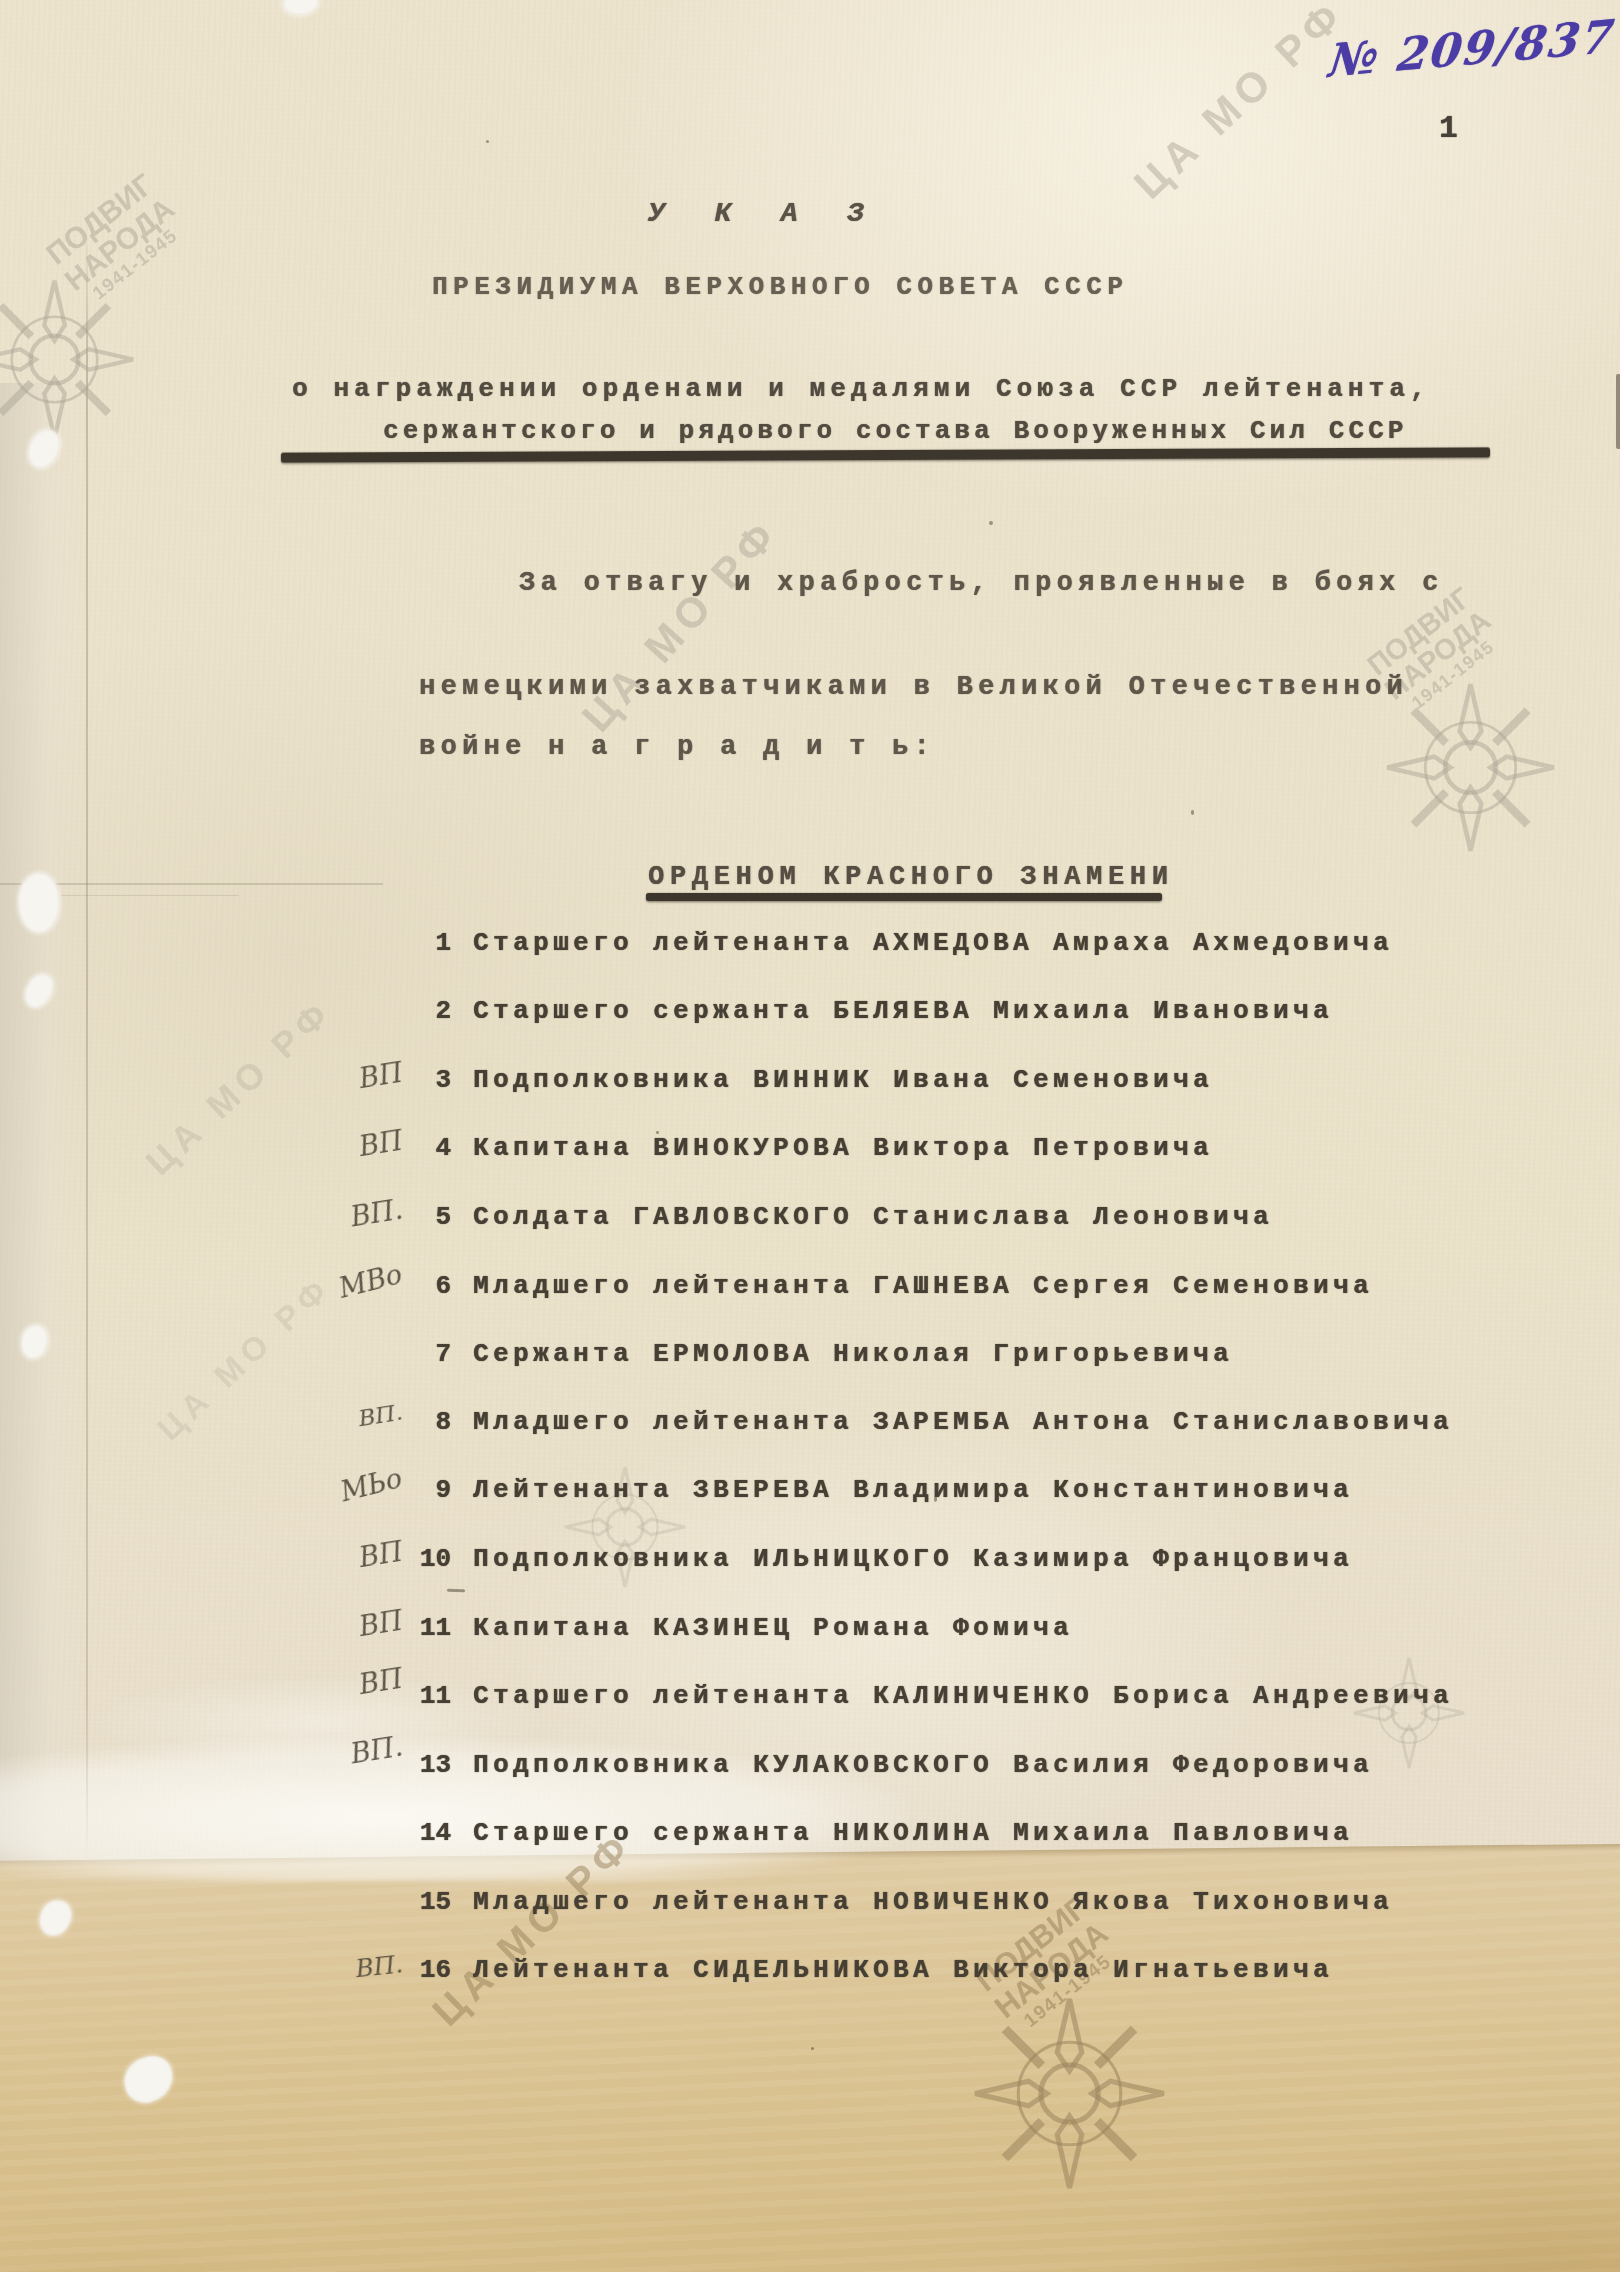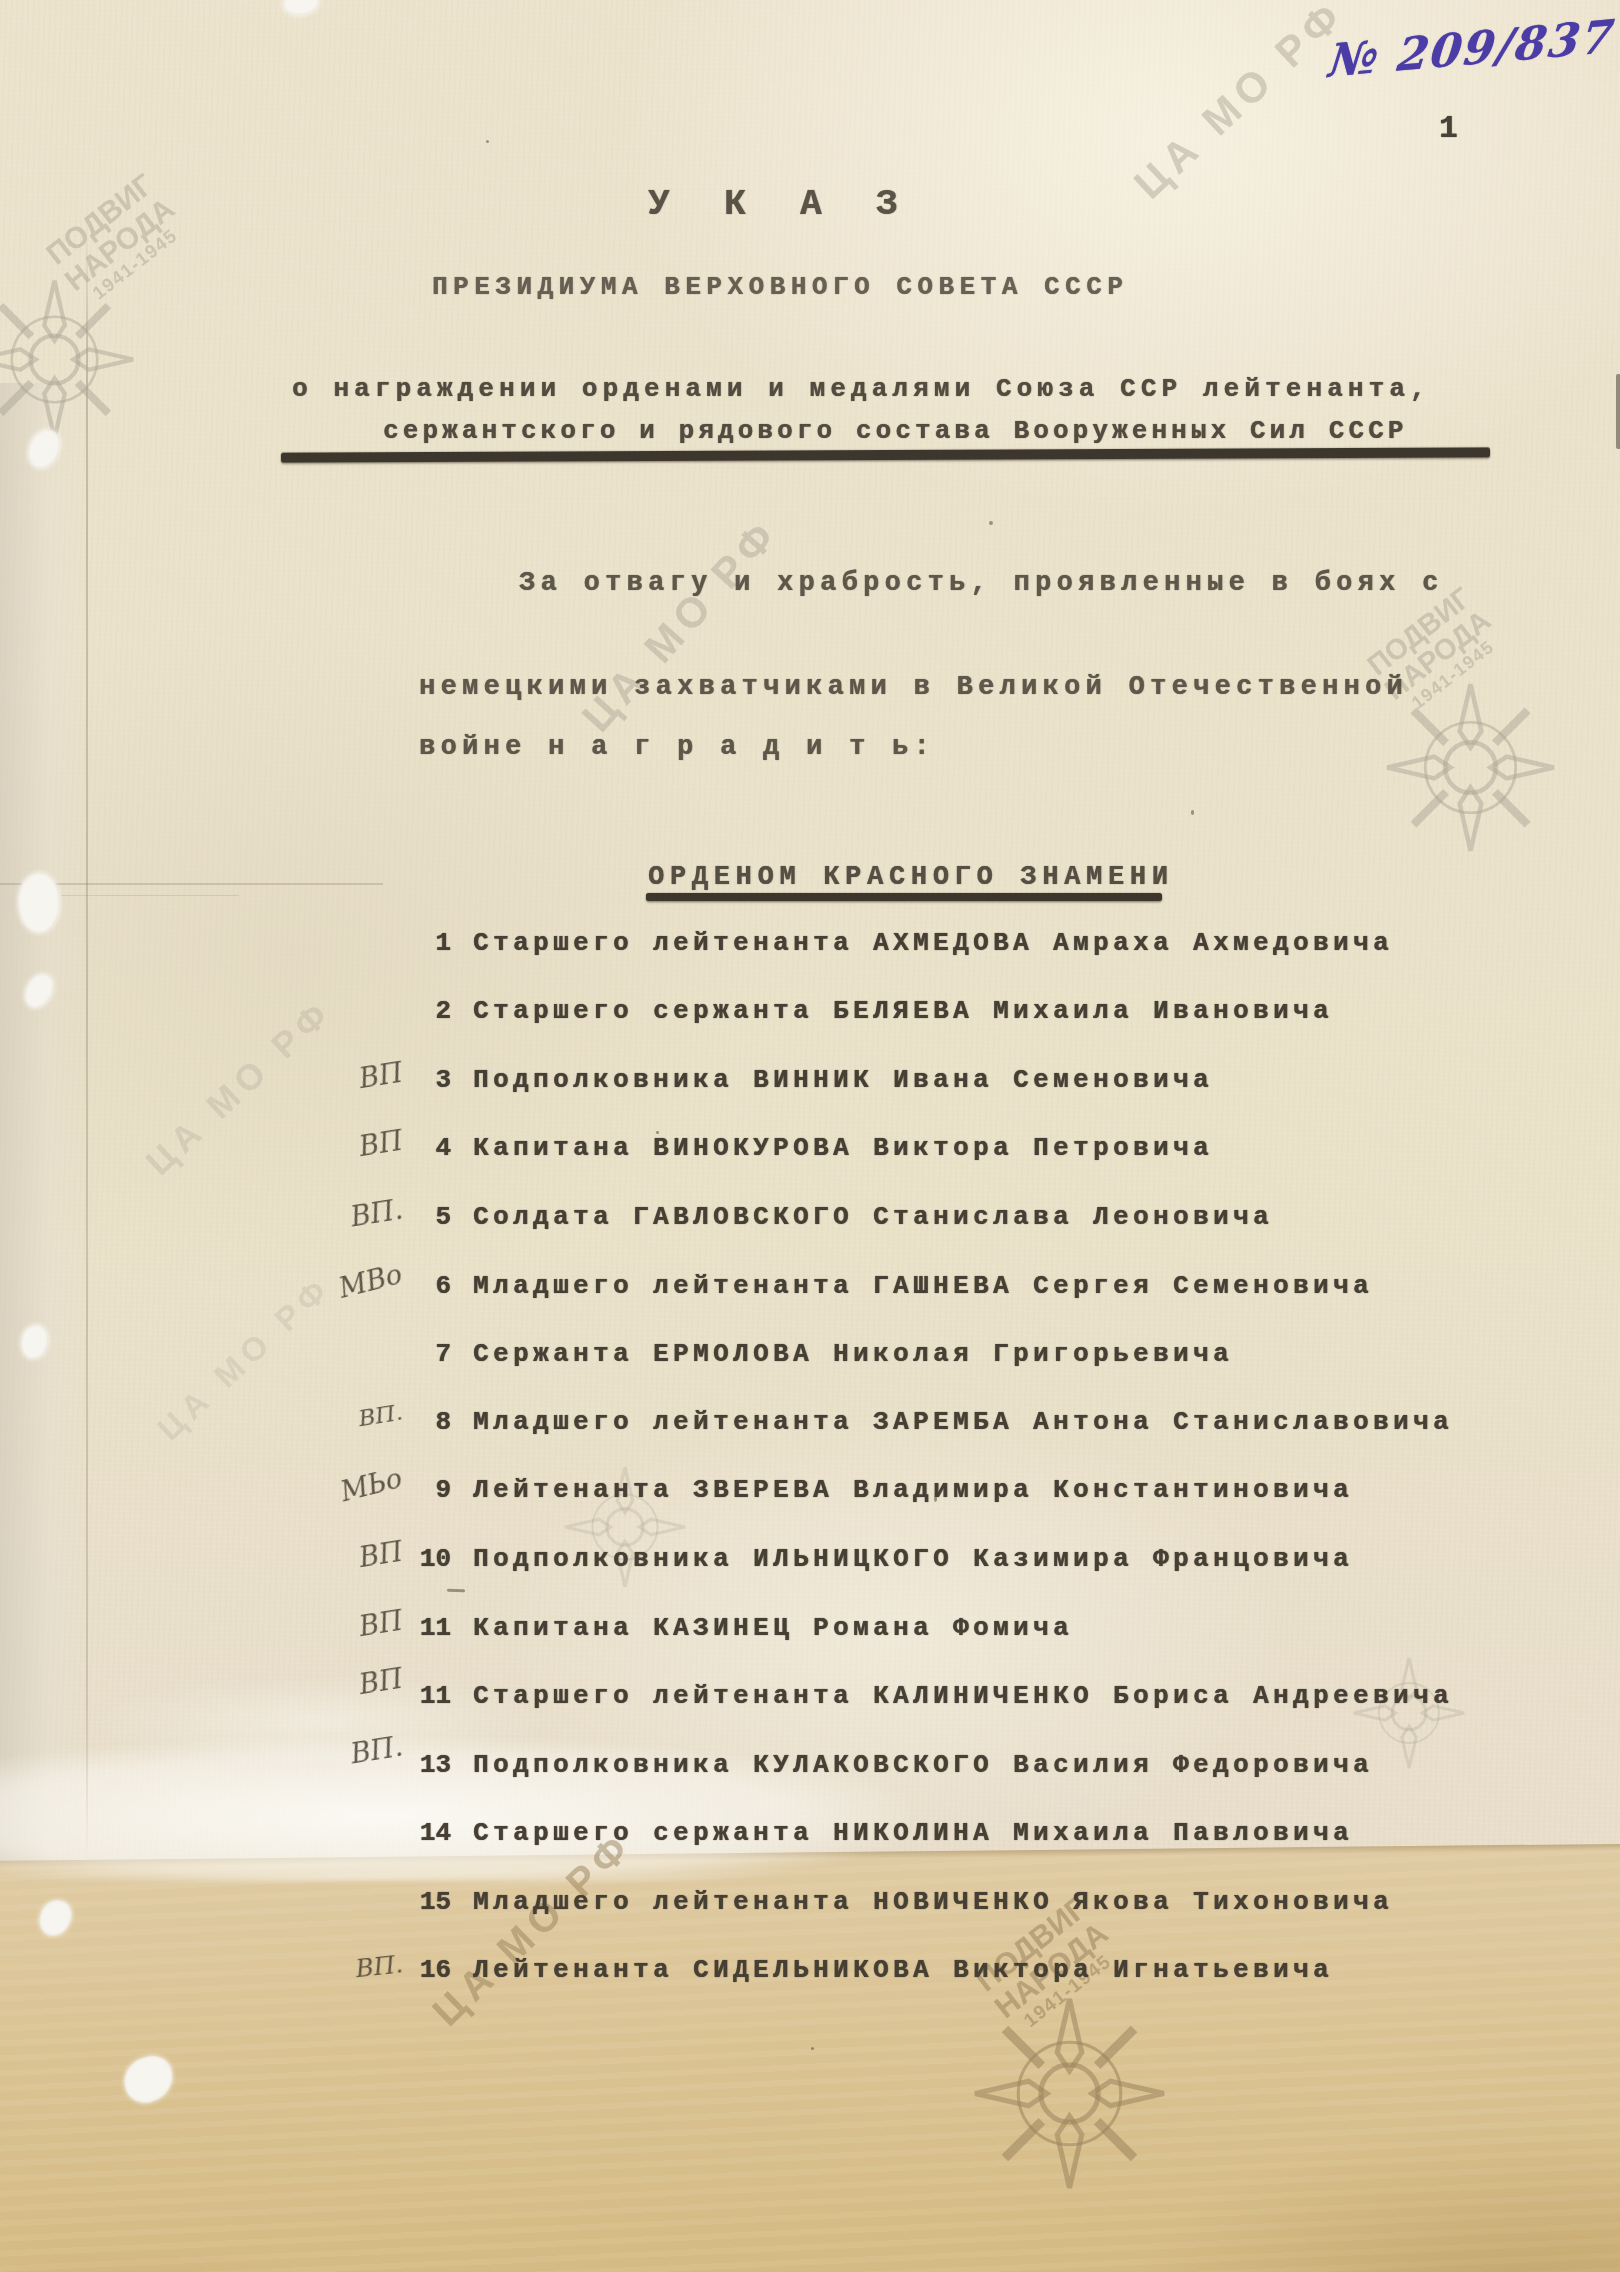--- a/index.html
+++ b/index.html
@@ -157,21 +157,21 @@
           <circle cx="100" cy="100" r="50" stroke-width="3"></circle>
         <path d="M100 8 L112 60 L100 78 L88 60 Z M192 100 L140 112 L122 100 L140 88 Z M100 192 L88 140 L100 122 L112 140 Z M8 100 L60 88 L78 100 L60 112 Z"></path>
         <path d="M163 37 L127 73 M37 37 L73 73 M163 163 L127 127 M37 163 L73 127" stroke-width="9"></path>
       </g>
     </svg>
   </div>
 
   <div class="hw hw-reg" style="left:1329px;top:22px;">№ 209/837</div>
   <div class="tw pageno" style="left:1439px;top:111px;filter:none;">1</div>
 
-  <div class="tw" style="left:648px;top:184px;font-size:36px;letter-spacing:16.4px;opacity:.88;">У К А З</div>
+  <div class="tw" style="left:648px;top:198px;font-size:28px;letter-spacing:16.4px;opacity:.88;font-style:italic;">У К А З</div>
   <div class="tw" style="left:432px;top:272px;font-size:26px;letter-spacing:5.5px;opacity:.8;">ПРЕЗИДИУМА ВЕРХОВНОГО СОВЕТА СССР</div>
 
   <div class="tw" style="left:292px;top:374px;font-size:26px;letter-spacing:5.1px;opacity:.92;">о награждении орденами и медалями Союза ССР лейтенанта,</div>
   <div class="tw" style="left:383px;top:416px;font-size:26px;letter-spacing:4.1px;opacity:.92;">сержантского и рядового состава Вооруженных Сил СССР</div>
   <div class="rule" style="left:281px;top:450px;width:1209px;height:9.6px;transform:rotate(-0.25deg);"></div>
 
   <div class="tw" style="left:519px;top:568px;font-size:27px;letter-spacing:5.3px;opacity:.85;">За отвагу и храбрость, проявленные в боях с</div>
   <div class="tw" style="left:419px;top:656px;font-size:27px;letter-spacing:5.3px;opacity:.85;margin-top:16px;">немецкими захватчиками в Великой Отечественной</div>
   <div class="tw" style="left:419px;top:732px;font-size:27px;letter-spacing:5.3px;opacity:.85;">войне  н а г р а д и т ь:</div>
 

